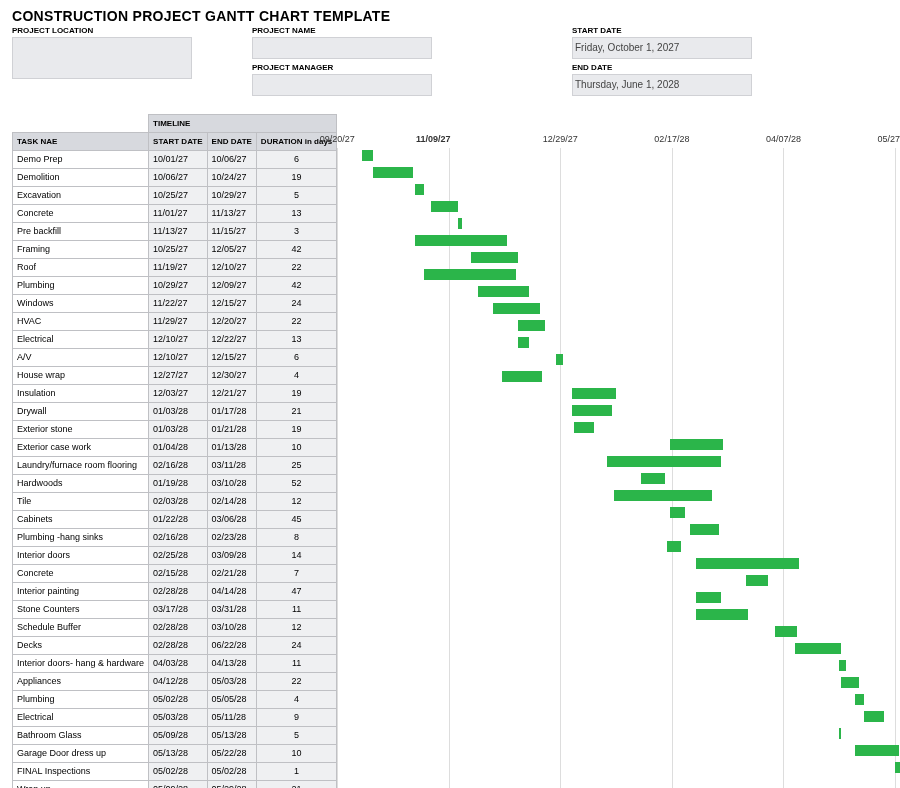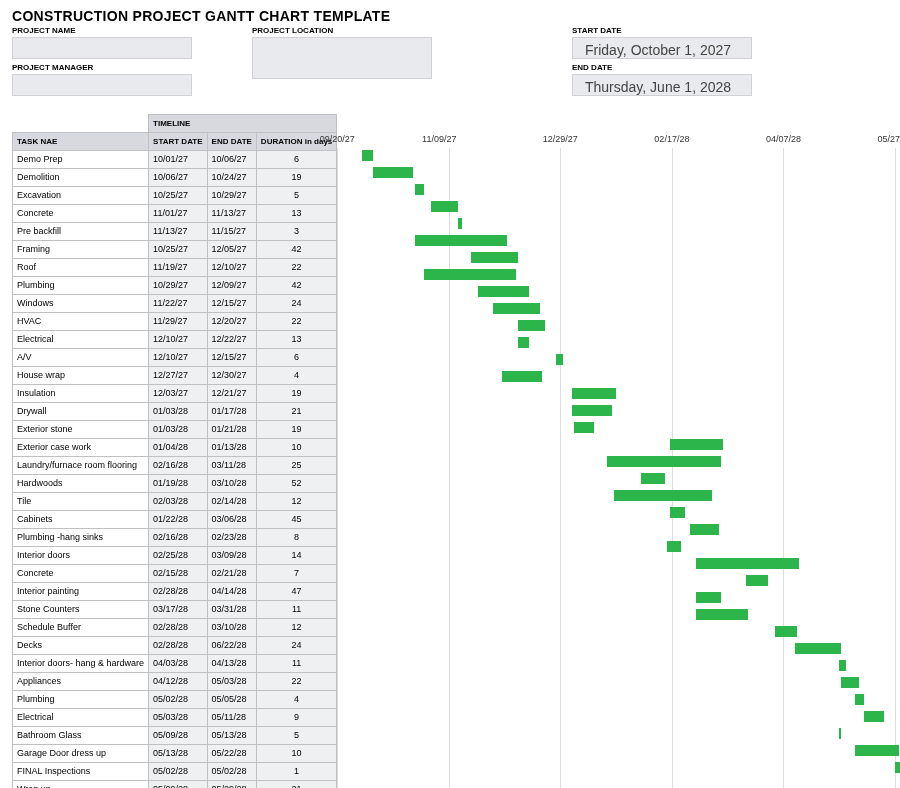--- a/index.html
+++ b/index.html
@@ -27,22 +27,22 @@
     font-size: 8px;
     font-weight: bold;
     margin-bottom: 2px;
   }
   .meta-box {
     background: #e9eaed;
     border: 1px solid #d0d1d5;
     width: 180px;
     height: 22px;
     color: #444;
-    padding: 4px 12px;
-    font-size: 14px;
+    padding: 4px 2px;
+    font-size: 10px;
   }
   .meta-box.tall { height: 42px; }
   .main {
     display: flex;
     width: 880px;
   }
   .left { flex: 0 0 305px; }
   .right { flex: 1 1 auto; position: relative; }
   table { border-collapse: collapse; width: 100%; }
   th, td {
@@ -102,28 +102,28 @@
     background: #2bb54a;
   }
 </style>
 </head>
 <body>
 
 <div class="title">CONSTRUCTION PROJECT GANTT CHART TEMPLATE</div>
 
 <div class="meta-row">
   <div class="meta-col">
+    <div class="meta-label">PROJECT LOCATION</div>
+    <div class="meta-box tall"></div>
+  </div>
+  <div class="meta-col">
     <div class="meta-label">PROJECT NAME</div>
     <div class="meta-box"></div>
     <div class="meta-label" style="margin-top:4px">PROJECT MANAGER</div>
     <div class="meta-box"></div>
-  </div>
-  <div class="meta-col">
-    <div class="meta-label">PROJECT LOCATION</div>
-    <div class="meta-box tall"></div>
   </div>
   <div class="meta-col" style="margin-left:80px">
     <div class="meta-label">START DATE</div>
     <div class="meta-box">Friday, October 1, 2027</div>
     <div class="meta-label" style="margin-top:4px">END DATE</div>
     <div class="meta-box">Thursday, June 1, 2028</div>
   </div>
 </div>
 
 <div class="main">
@@ -359,21 +359,21 @@
             <td class="c-dur">21</td>
           </tr>
         </tbody>
     </table>
   </div>
   <div class="right">
     <div class="chart" id="chart" style="height: 663px;">
         <div class="gridline" style="left: 0px; height: 646px;"></div>
         <div class="x-axis-label" style="left: 0px;">09/20/27</div>
         <div class="gridline" style="left: 111.538px; height: 646px;"></div>
-        <div class="x-axis-label" style="left: 102px;">11/09/27</div>
+        <div class="x-axis-label" style="left: 96px; font-weight: bold;">11/09/27</div>
         <div class="gridline" style="left: 223.077px; height: 646px;"></div>
         <div class="x-axis-label" style="left: 223.077px;">12/29/27</div>
         <div class="gridline" style="left: 334.615px; height: 646px;"></div>
         <div class="x-axis-label" style="left: 334.615px;">02/17/28</div>
         <div class="gridline" style="left: 446.154px; height: 646px;"></div>
         <div class="x-axis-label" style="left: 446.154px;">04/07/28</div>
         <div class="gridline" style="left: 557.692px; height: 646px;"></div>
         <div class="x-axis-label" style="left: 557.692px;">05/27/28</div>
         <div class="rows">
           <div class="bar-row">

